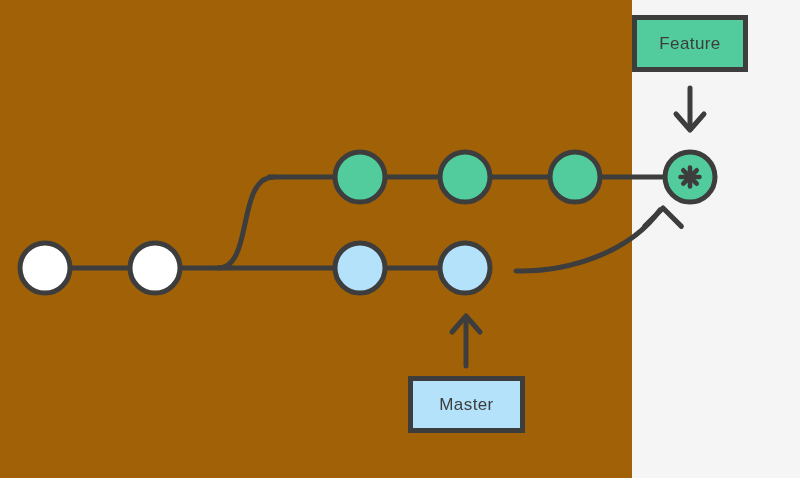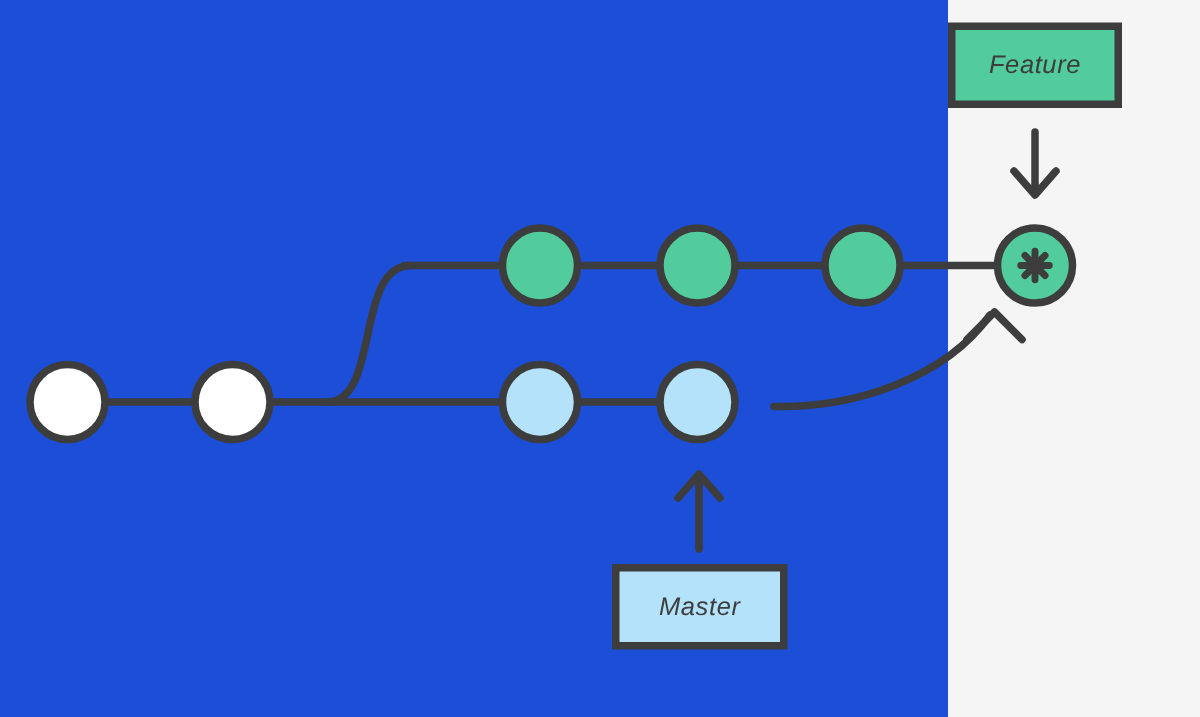--- a/index.html
+++ b/index.html
@@ -10,22 +10,21 @@
     width: 800px;
     height: 478px;
     background: #f5f5f5;
     font-family: "Liberation Sans", sans-serif;
     overflow: hidden;
   }
   #diagram-root {
     position: relative;
     width: 632px;
     height: 478px;
-    background: #1d4ed8;
-    font-style: italic;
+    background: #a16207;
   }
   svg#git-graph {
     position: absolute;
     top: 0;
     left: 0;
     width: 800px;
     height: 478px;
     display: block;
   }
   .label-text {

